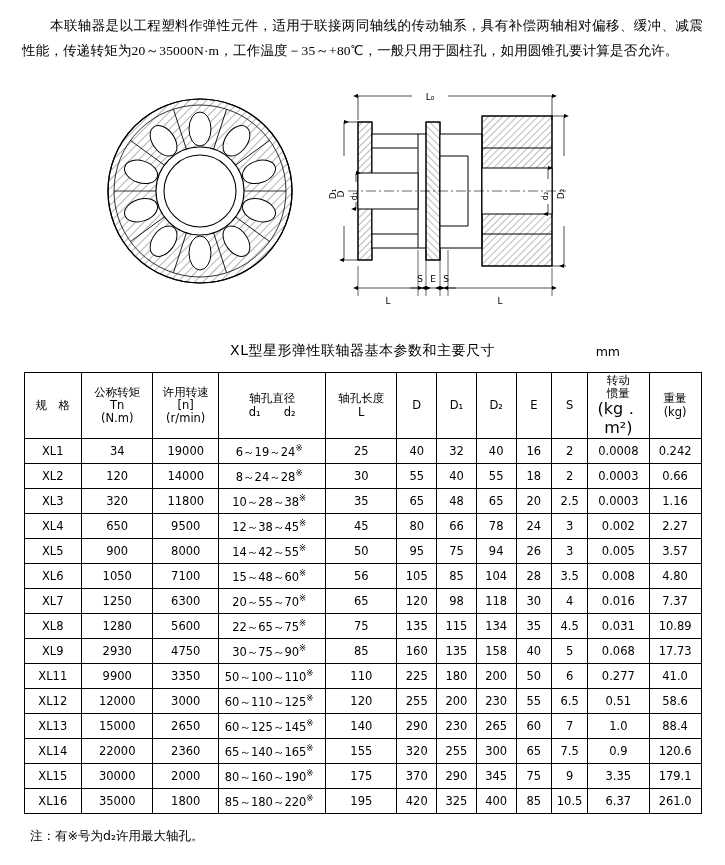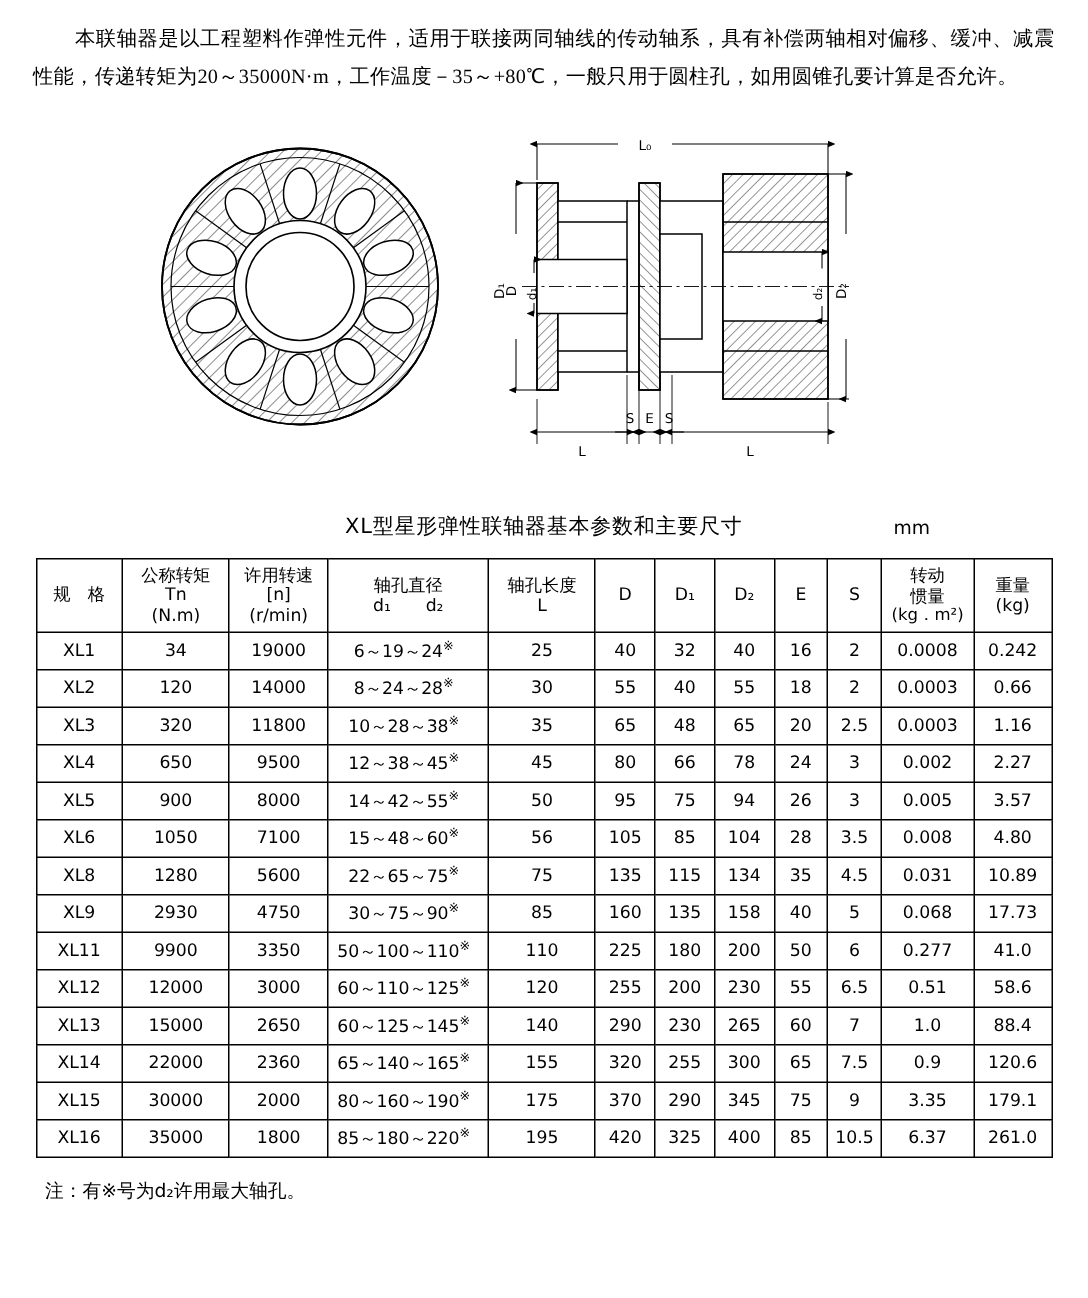--- a/index.html
+++ b/index.html
@@ -84,21 +84,21 @@
     padding: 0;
     height: 24px;
     line-height: 1.15;
   }
   table.specs thead th {
     height: 46px;
     font-weight: normal;
     font-size: 11.5px;
     padding: 1px 2px;
   }
-  .hdr2 { font-size: 11px; }
+  .hdr2 { font-size: 16px; }
   .star { font-size: 8.5px; vertical-align: super; }
   .bore { position: relative; padding-right: 6px !important; }
 
   
   .notes {
     margin: 10px 0 0 0;
     font-size: 12.5px;
     line-height: 1.9;
   }
   .notes .l1 { margin-left: 30px; }
@@ -455,20 +455,34 @@
           <td>56</td>
           <td>105</td>
           <td>85</td>
           <td>104</td>
           <td>28</td>
           <td>3.5</td>
           <td>0.008</td>
           <td>4.80</td>
         </tr>
         <tr>
+          <td>XL7</td>
+          <td>1250</td>
+          <td>6300</td>
+          <td class="bore">20～55～70<span class="star">※</span></td>
+          <td>65</td>
+          <td>120</td>
+          <td>98</td>
+          <td>118</td>
+          <td>30</td>
+          <td>4</td>
+          <td>0.016</td>
+          <td>7.37</td>
+        </tr>
+        <tr>
           <td>XL8</td>
           <td>1280</td>
           <td>5600</td>
           <td class="bore">22～65～75<span class="star">※</span></td>
           <td>75</td>
           <td>135</td>
           <td>115</td>
           <td>134</td>
           <td>35</td>
           <td>4.5</td>

